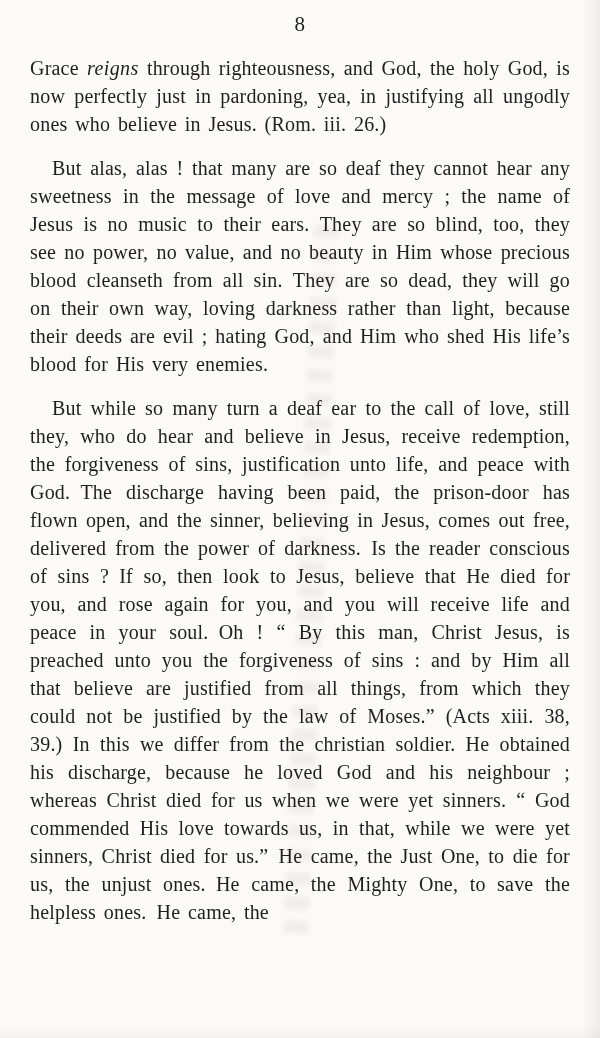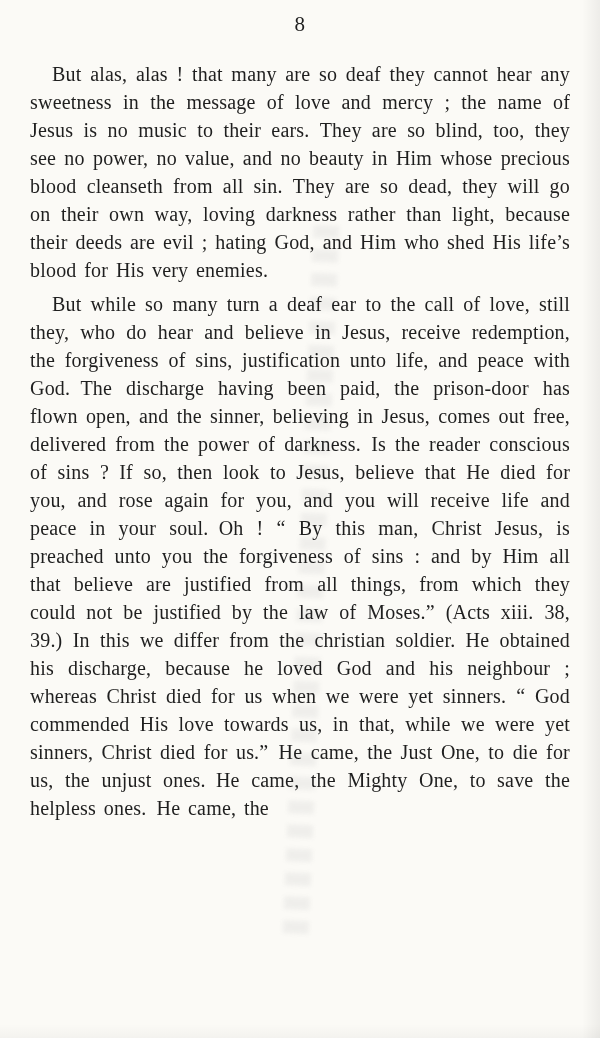--- a/index.html
+++ b/index.html
@@ -74,32 +74,33 @@
     text-align: justify;
     letter-spacing: 0.2px;
     word-spacing: 2.5px;
   }
   p.para {
     margin: 0;
     text-indent: 0;
   }
   p.para.indent {
     text-indent: 22px;
-    margin-top: 6px;
+    margin-top: 16px;
   }
   p.para em {
     font-style: italic;
     letter-spacing: 0.4px;
   }
 </style>
 </head>
 <body>
 
 <div class="page">
   <div class="page-number">8</div>
 
   <div class="watermark"></div>
 
   <div class="text-body" id="paragraphs">
+      <p class="para"><span>Grace </span><em>reigns</em><span> through righteousness, and God, the holy God, is now perfectly just in pardoning, yea, in justifying all ungodly ones who believe in Jesus. (Rom. iii. 26.)</span></p>
       <p class="para indent"><span>But alas, alas ! that many are so deaf they cannot hear any sweetness in the message of love and mercy ; the name of Jesus is no music to their ears. They are so blind, too, they see no power, no value, and no beauty in Him whose precious blood cleanseth from all sin. They are so dead, they will go on their own way, loving darkness rather than light, because their deeds are evil ; hating God, and Him who shed His life’s blood for His very enemies.</span></p>
       <p class="para indent"><span>But while so many turn a deaf ear to the call of love, still they, who do hear and believe in Jesus, receive redemption, the forgiveness of sins, justification unto life, and peace with God. The discharge having been paid, the prison-door has flown open, and the sinner, believing in Jesus, comes out free, delivered from the power of darkness. Is the reader conscious of sins ? If so, then look to Jesus, believe that He died for you, and rose again for you, and you will receive life and peace in your soul. Oh ! “ By this man, Christ Jesus, is preached unto you the forgiveness of sins : and by Him all that believe are justified from all things, from which they could not be justified by the law of Moses.” (Acts xiii. 38, 39.) In this we differ from the christian soldier. He obtained his discharge, because he loved God and his neighbour ; whereas Christ died for us when we were yet sinners. “ God commended His love towards us, in that, while we were yet sinners, Christ died for us.” He came, the Just One, to die for us, the unjust ones. He came, the Mighty One, to save the helpless ones. He came, the</span></p>
     </div>
 </div>
 
 </body></html>

